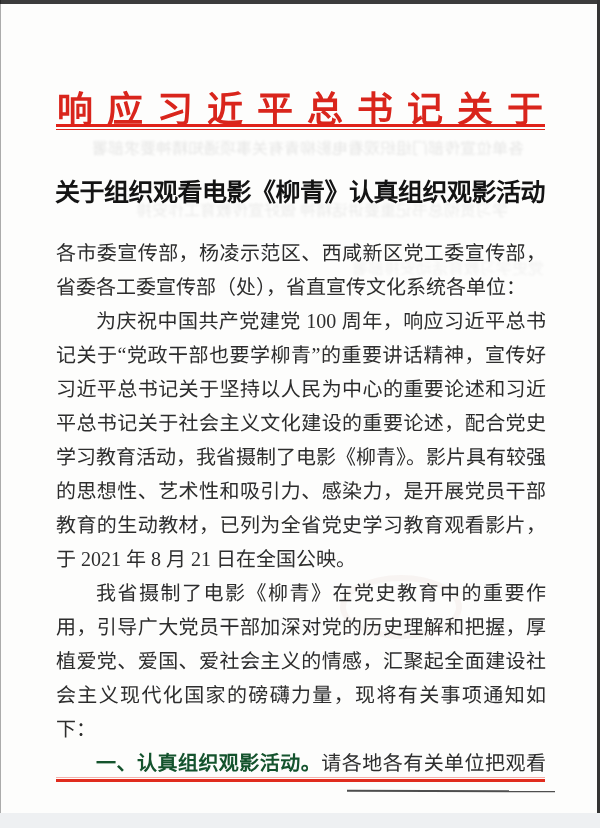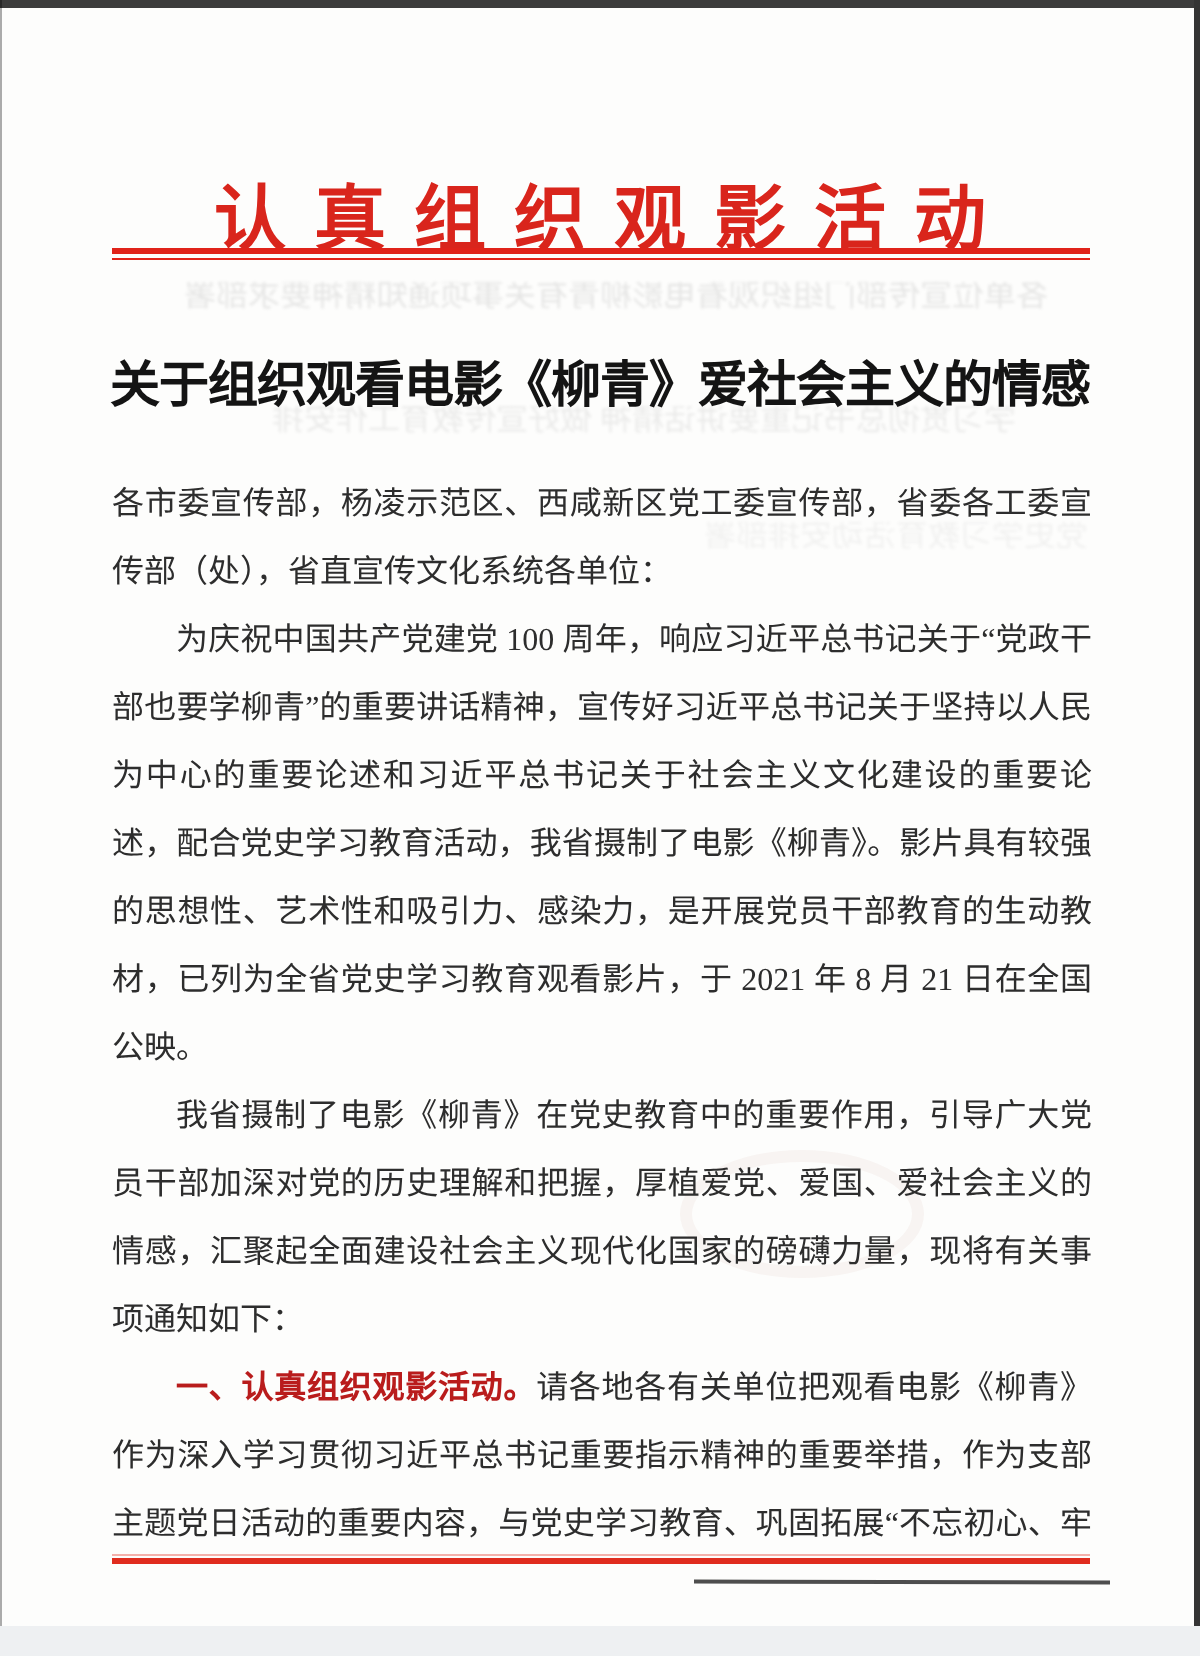--- a/index.html
+++ b/index.html
@@ -39,27 +39,27 @@
   .doc-title{
     position:absolute;top:172px;left:30px;width:540px;
     text-align:center;
     font-size:25px;font-weight:bold;color:#141414;
     letter-spacing:-.5px;white-space:nowrap;
   }
   
   .doc-body{
     position:absolute;top:236px;left:56px;width:490px;height:545px;
     overflow:hidden;
-    font-size:16px;line-height:34px;
+    font-size:20px;line-height:34px;
     color:#2d2d2d;
     text-align:justify;
   }
   .doc-body p{margin:0;padding:0;}
   .doc-body p.indent{text-indent:2em;}
-  .doc-body b{color:#b91c1c;}
+  .doc-body b{color:#14532d;}
   
   .ghost{
     position:absolute;
     transform:scaleX(-1);
     filter:blur(.8px);
     color:#5c5c5c;
     white-space:nowrap;overflow:hidden;
     font-size:16px;line-height:16px;
     pointer-events:none;
   }
@@ -82,24 +82,24 @@
   <div class="scan-left"></div>
   <div class="scan-right"></div>
   <div class="scan-bottom-strip"></div>
   <div class="scan-bottom-line"></div>
 
   <div class="ghost r1">各单位宣传部门组织观看电影柳青有关事项通知精神要求部署</div>
   <div class="ghost r2">学习贯彻总书记重要讲话精神 做好宣传教育工作安排</div>
   <div class="ghost r3">党史学习教育活动安排部署</div>
   <div class="ghost-stamp"></div>
 
-  <div class="org-name">认真组织观影活动</div>
+  <div class="org-name">响应习近平总书记关于</div>
   <div class="red-rule"></div>
 
-  <div class="doc-title">关于组织观看电影《柳青》爱社会主义的情感</div>
+  <div class="doc-title">关于组织观看电影《柳青》认真组织观影活动</div>
 
   <div class="doc-body">
     <p>各市委宣传部，杨凌示范区、西咸新区党工委宣传部，省委各工委宣传部（处），省直宣传文化系统各单位：</p>
     <p class="indent">为庆祝中国共产党建党 100 周年，响应习近平总书记关于“党政干部也要学柳青”的重要讲话精神，宣传好习近平总书记关于坚持以人民为中心的重要论述和习近平总书记关于社会主义文化建设的重要论述，配合党史学习教育活动，我省摄制了电影《柳青》。影片具有较强的思想性、艺术性和吸引力、感染力，是开展党员干部教育的生动教材，已列为全省党史学习教育观看影片，于 2021 年 8 月 21 日在全国公映。</p>
     <p class="indent">我省摄制了电影《柳青》在党史教育中的重要作用，引导广大党员干部加深对党的历史理解和把握，厚植爱党、爱国、爱社会主义的情感，汇聚起全面建设社会主义现代化国家的磅礴力量，现将有关事项通知如下：</p>
     <p class="indent"><b>一、认真组织观影活动。</b><span>请各地各有关单位把观看电影《柳青》作为深入学习贯彻习近平总书记重要指示精神的重要举措，作为支部主题党日活动的重要内容，与党史学习教育、巩固拓展“不忘初心、牢记使命”主题教育成果结合起来，通过多种形</span></p>
   </div>
 
   <div class="red-bottom-rule"></div>
 

